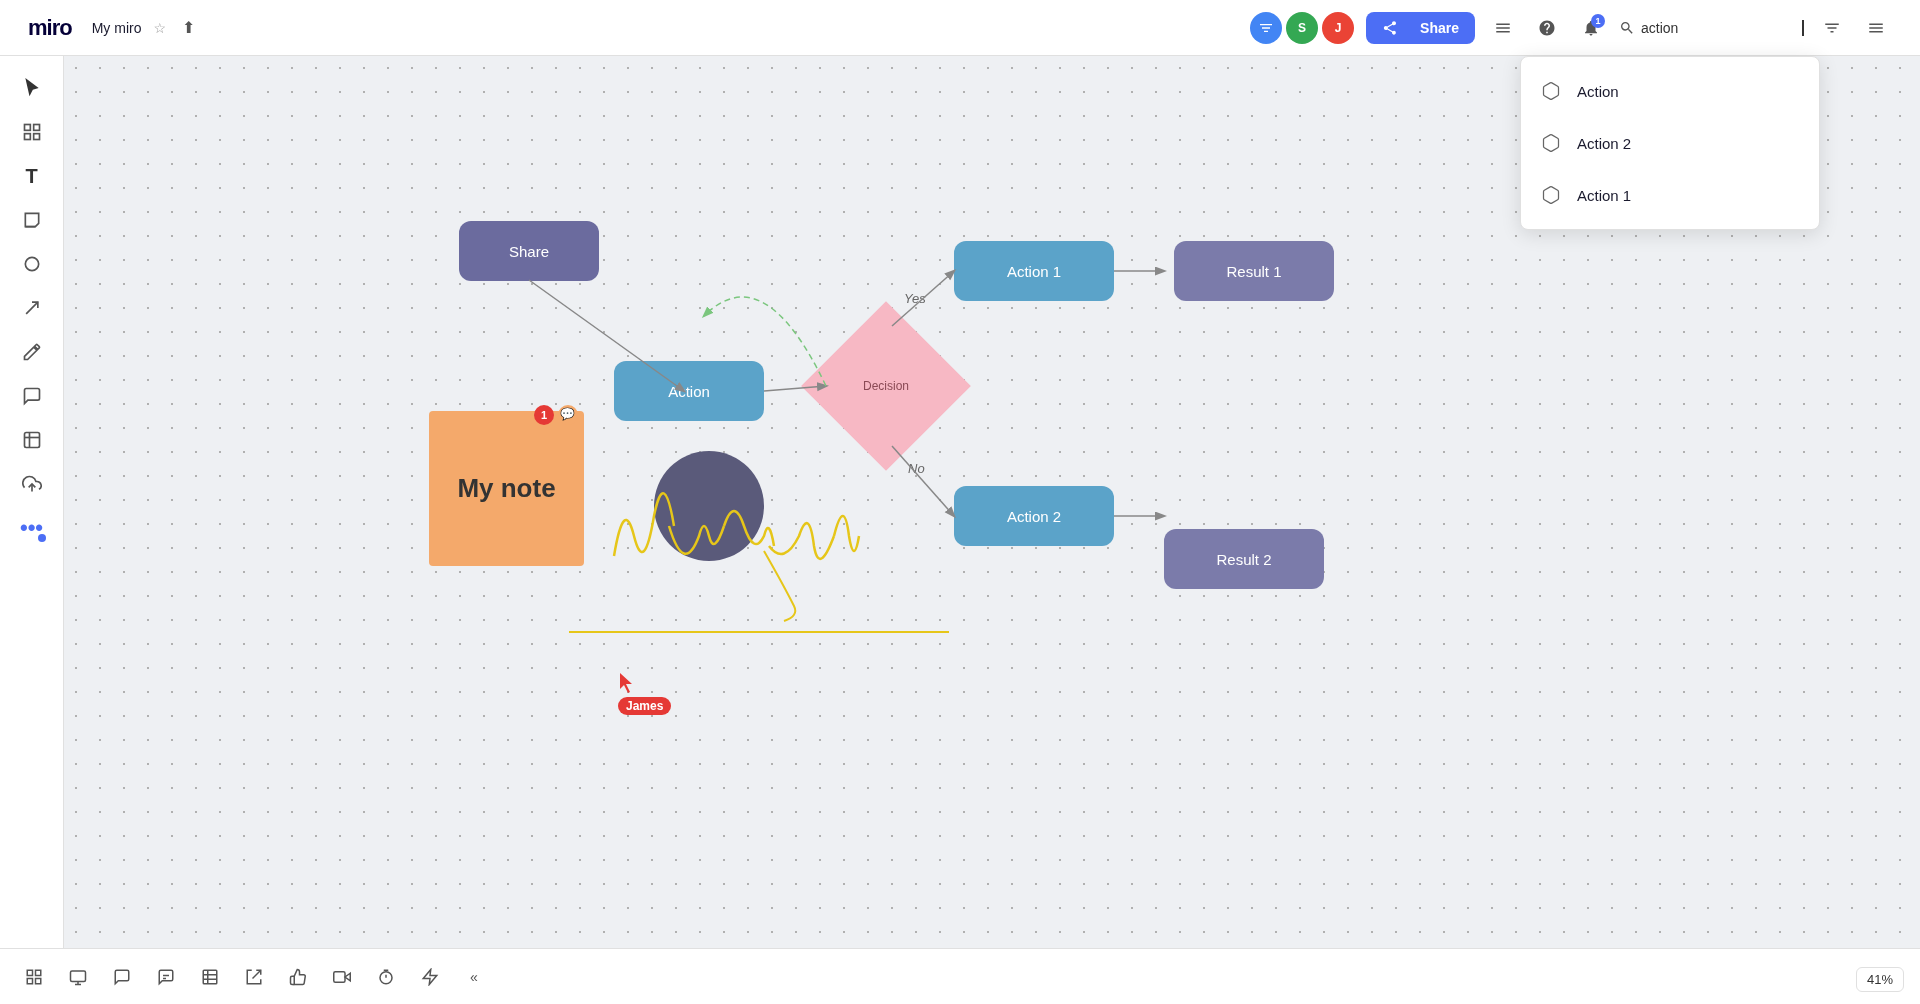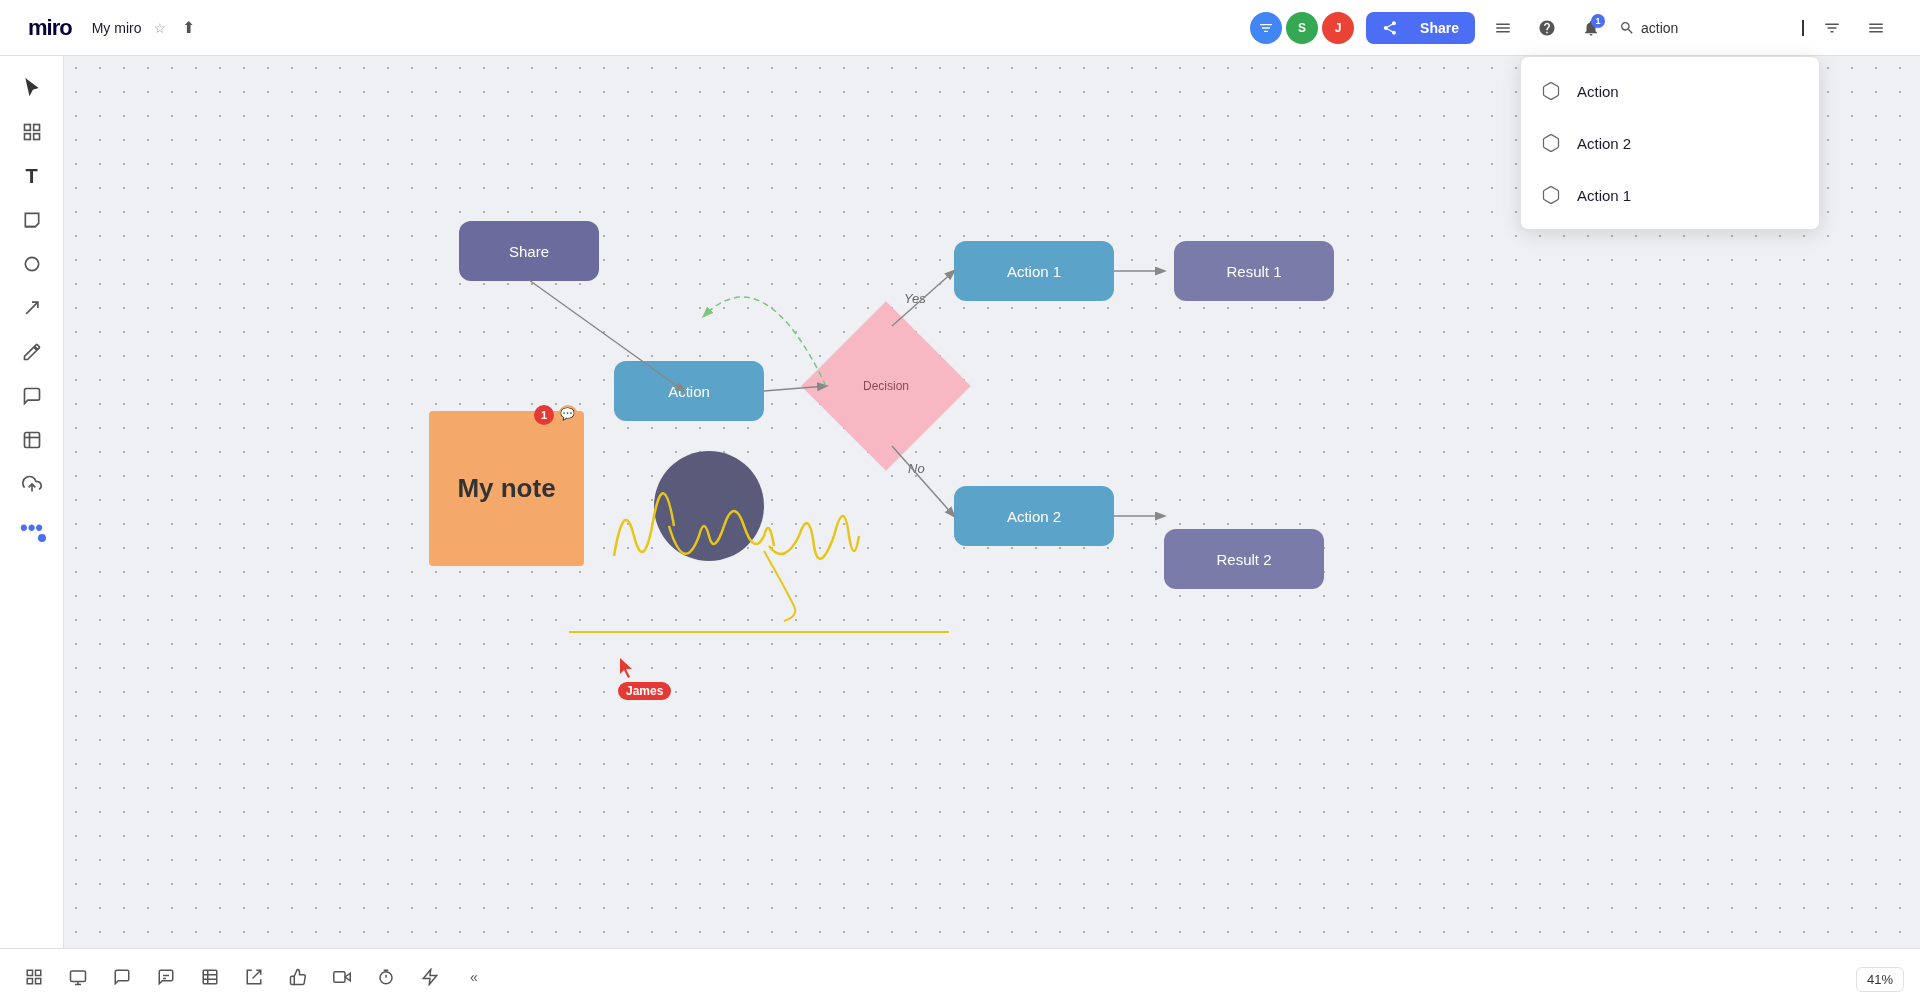--- a/index.html
+++ b/index.html
@@ -171,21 +171,21 @@
     .arrow-svg {
       position: absolute; top: 0; left: 0;
       width: 100%; height: 100%;
       pointer-events: none;
       z-index: 5;
     }
 
     
     .cursor-james {
       position: absolute;
-      top: 600px; left: 554px;
+      top: 615px; left: 554px;
       z-index: 30;
       text-align: center;
     }
     .cursor-james-label {
       background: #e53935; color: #fff;
       font-size: 12px; font-weight: 600;
       padding: 2px 8px; border-radius: 10px;
       margin-top: 2px; white-space: nowrap;
     }
 

